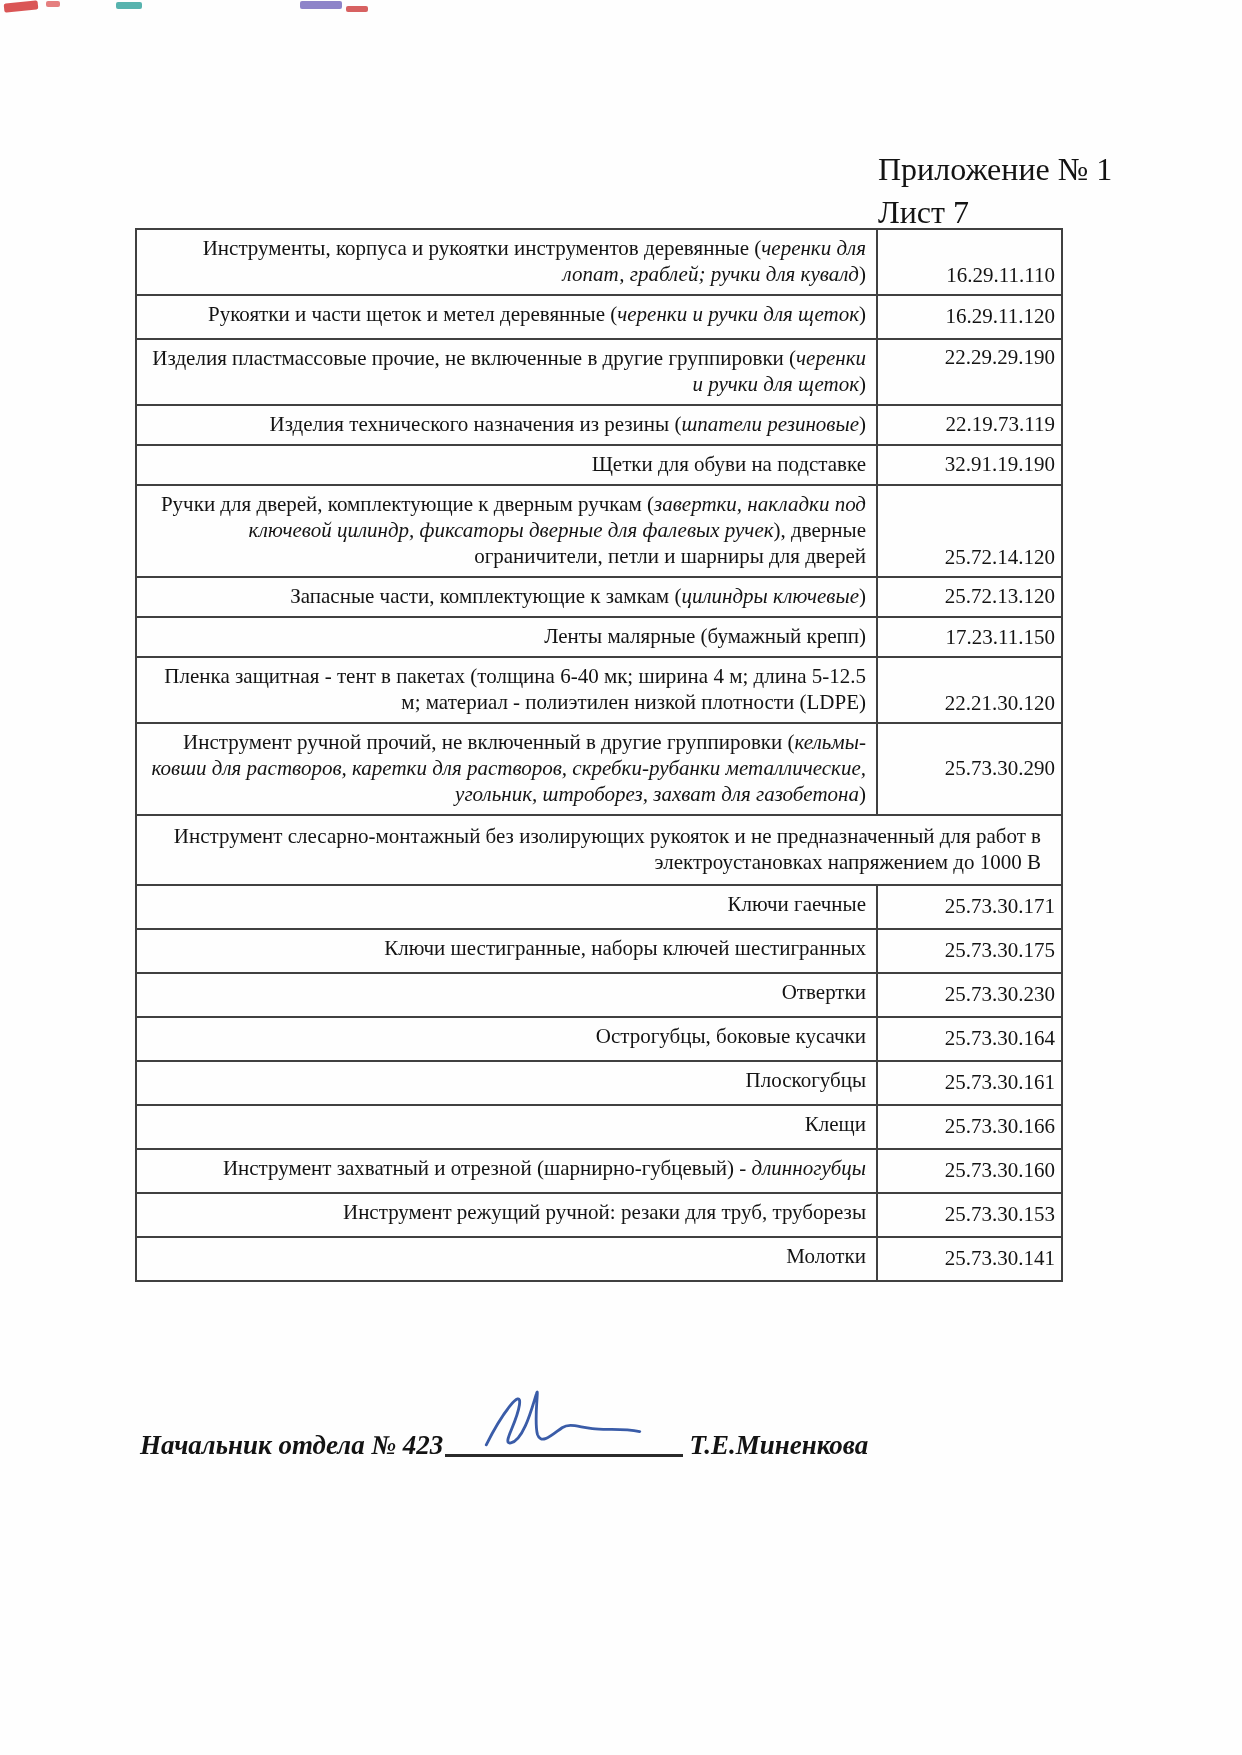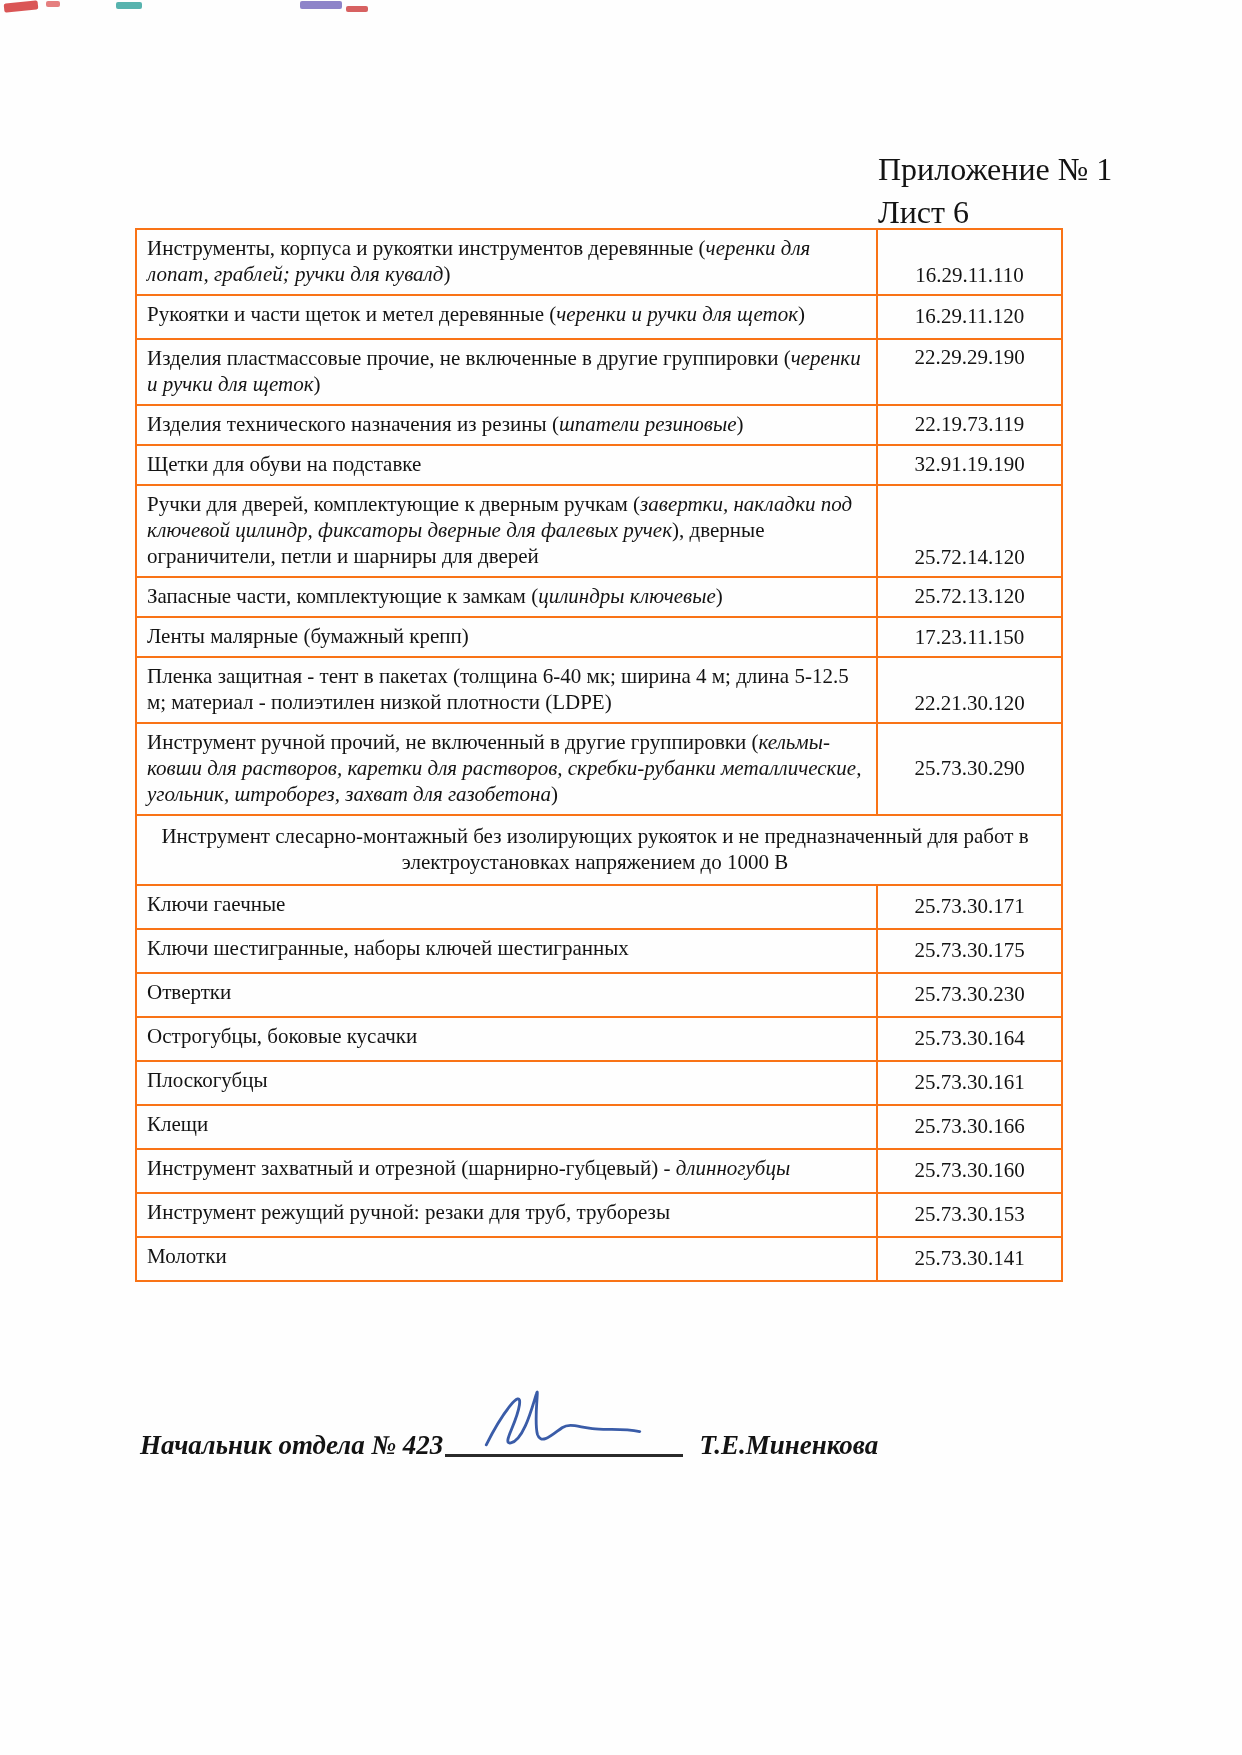--- a/index.html
+++ b/index.html
@@ -27,23 +27,24 @@
   }
 
   .doc-table {
     position:absolute; left:135px; top:228px;
     width:926px;
     border-collapse:collapse;
     font-size:21px;
     table-layout:fixed;
   }
   .doc-table td {
-    border:2px solid #f97316;
+    border:2px solid #404040;
     box-sizing:border-box;
     vertical-align:top;
+    text-align:right;
   }
   .desc-cell {
     width:741px;
     padding:5px 10px 7px 10px;
     line-height:26px;
   }
   .code-cell {
     width:185px;
     text-align:center;
     padding:4px 6px 6px 6px;
@@ -72,36 +73,36 @@
     display:inline-block;
     width:238px; height:6px;
     border-bottom:3px solid #2a2a2a;
     position:relative;
     margin:0 6px 4px 2px;
   }
   .sig {
     position:absolute; left:28px; bottom:-10px;
     width:180px; height:82px;
   }
-  .f-name { margin-left:10px; }
+  .f-name { }
 </style>
 </head>
 <body>
 
 <div class="page">
 
   <div class="artifact a1"></div>
   <div class="artifact a2"></div>
   <div class="artifact a3"></div>
   <div class="artifact a4"></div>
   <div class="artifact a5"></div>
 
   <div class="appendix">
     <div>Приложение № 1</div>
-    <div>Лист 6</div>
+    <div>Лист 7</div>
   </div>
 
   <table class="doc-table">
     <tbody>
         <tr>
           <td class="desc-cell"><span>Инструменты, корпуса и рукоятки инструментов деревянные (</span><span class="it">черенки для лопат, граблей; ручки для кувалд</span><span>)</span></td>
           <td class="code-cell bottom">16.29.11.110</td>
         </tr>
         <tr class="tall-row">
           <td class="desc-cell"><span>Рукоятки и части щеток и метел деревянные (</span><span class="it">черенки и ручки для щеток</span><span>)</span></td>

